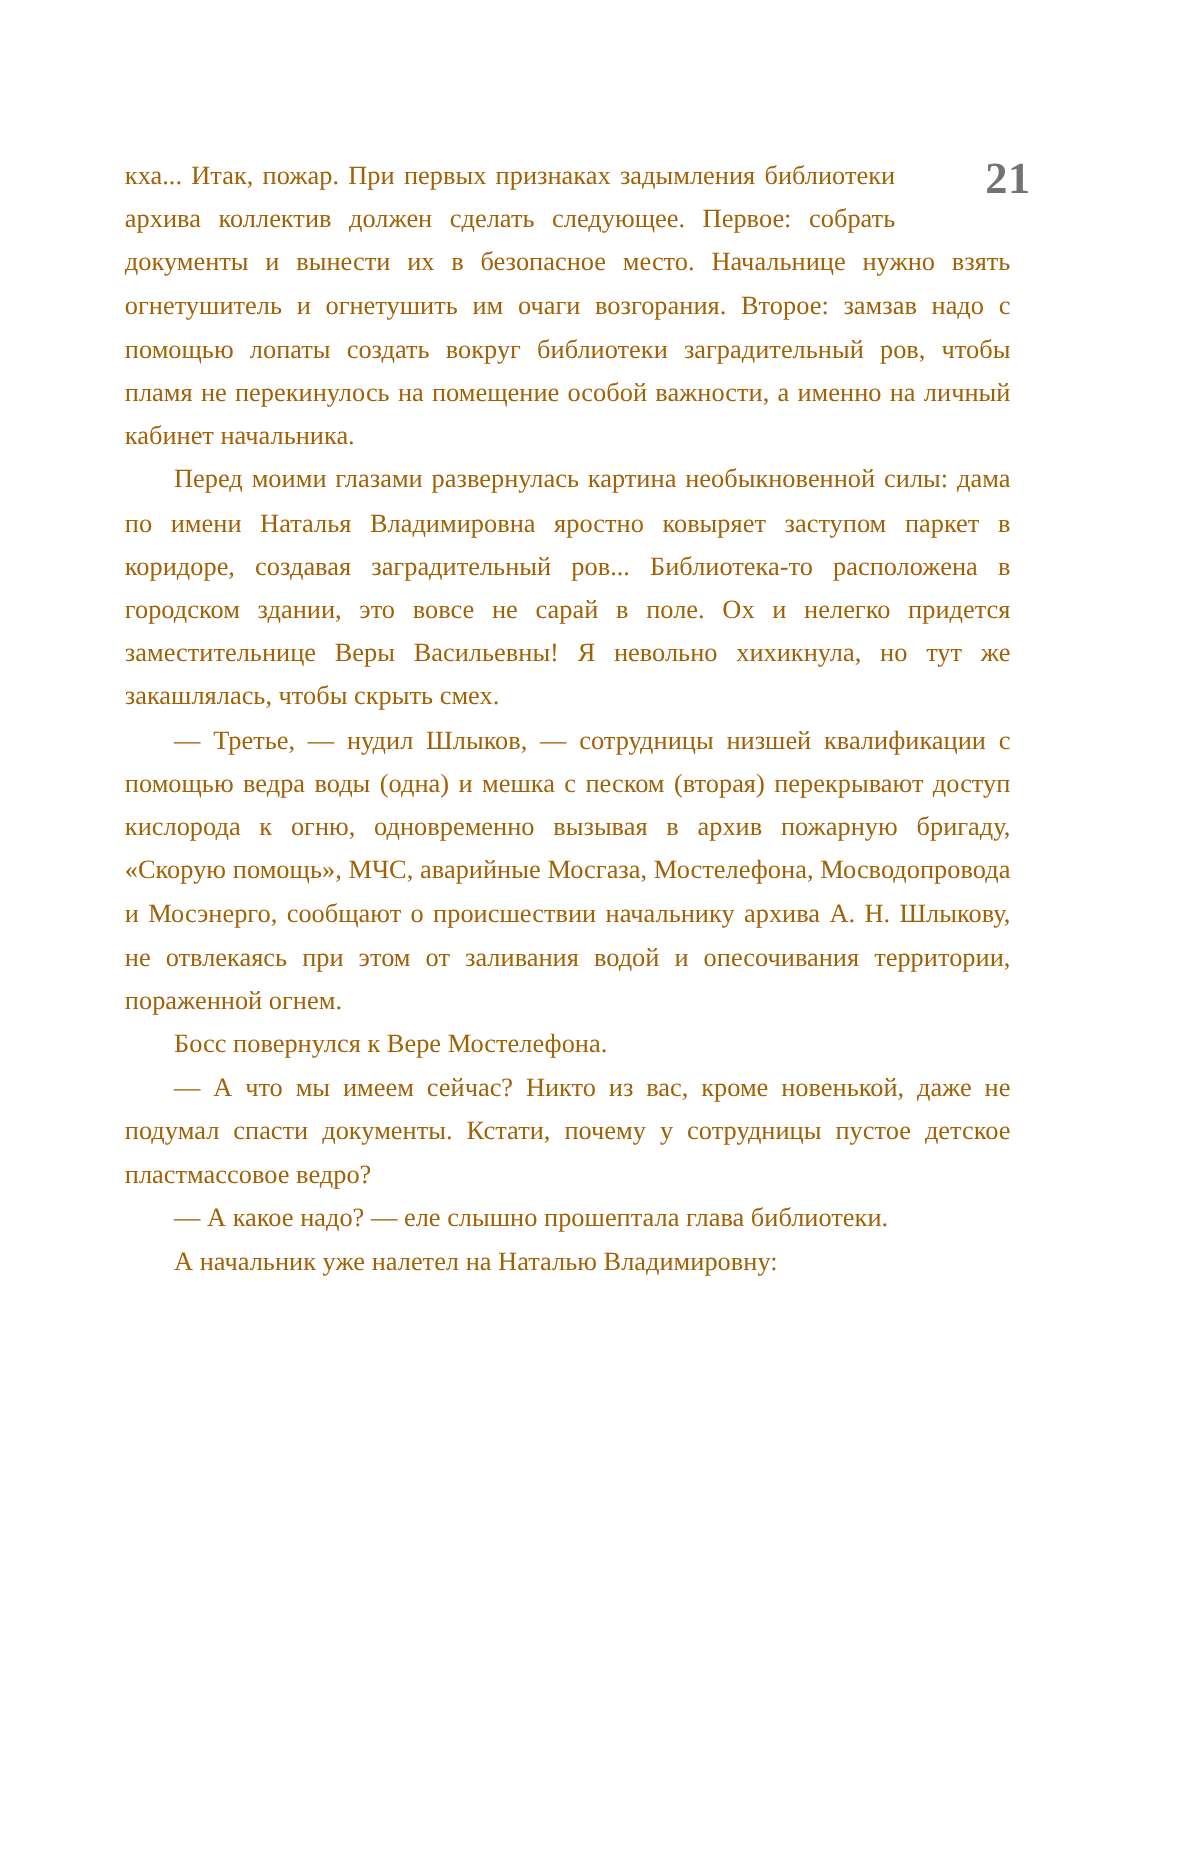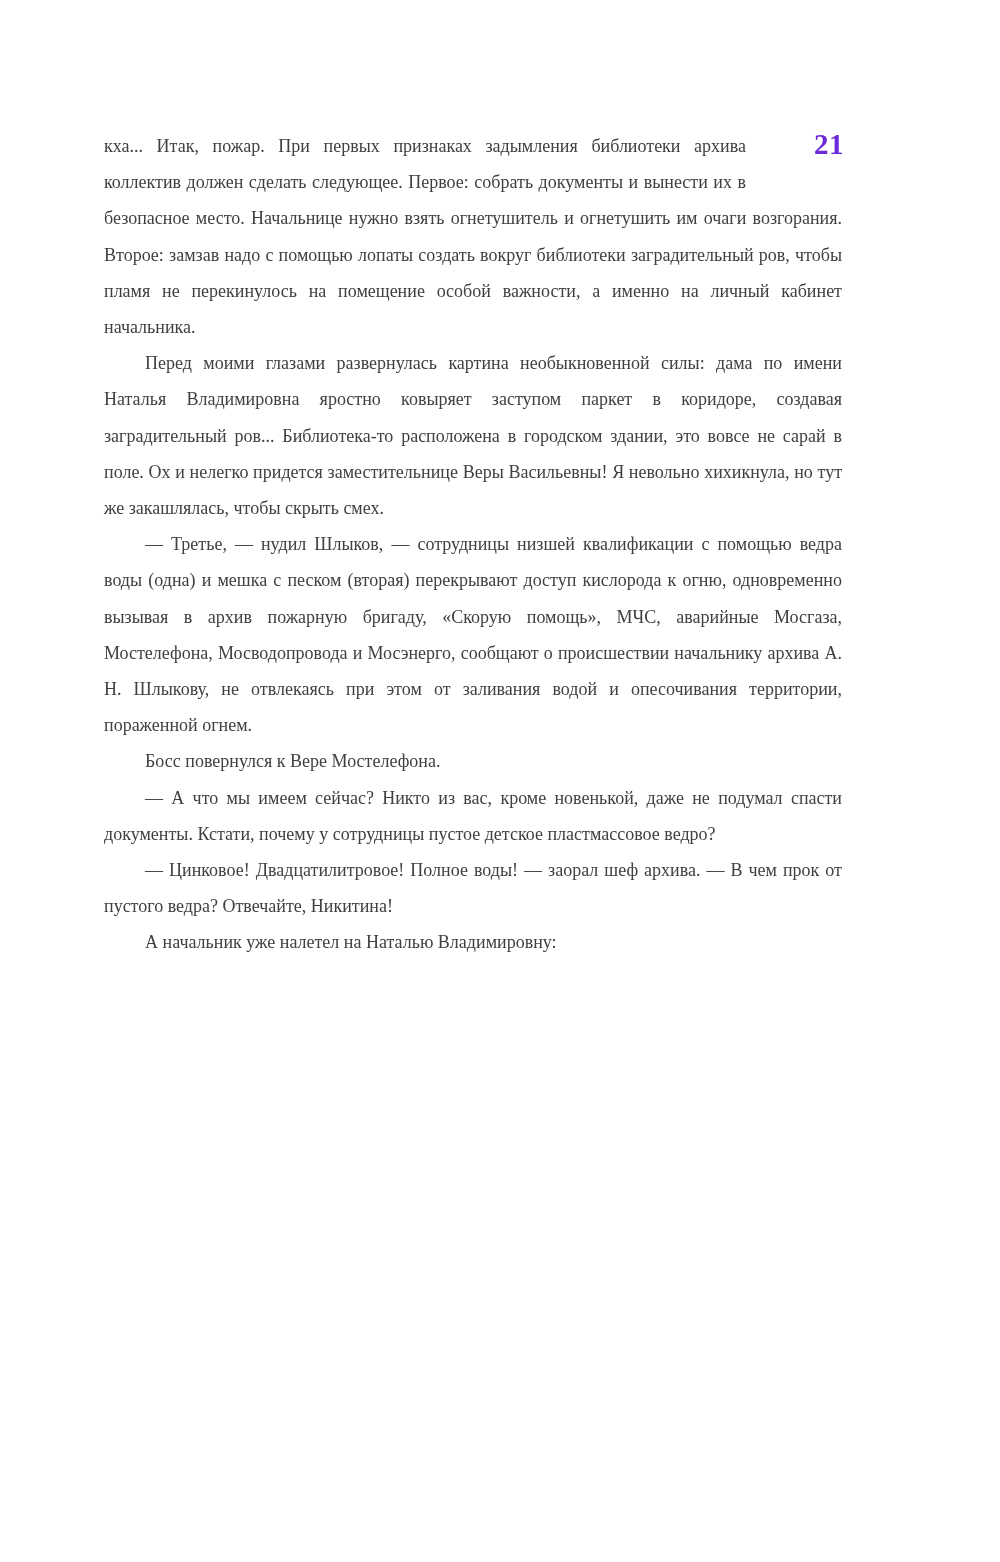--- a/index.html
+++ b/index.html
@@ -13,34 +13,34 @@
     height: 1562px;
     background: #ffffff;
     overflow: hidden;
   }
   .text-block {
     position: absolute;
     left: 104px;
     top: 128px;
     width: 738px;
     font-family: "Liberation Serif", "DejaVu Serif", serif;
-    font-size: 18px;
+    font-size: 22px;
     line-height: 36.2px;
-    color: #404040;
+    color: #a16207;
     text-align: justify;
     text-justify: inter-word;
   }
   .page-number {
     position: absolute;
-    right: 156px;
+    right: 141px;
     top: 128px;
     font-family: "Liberation Serif", "DejaVu Serif", serif;
-    font-size: 29px;
+    font-size: 37px;
     font-weight: bold;
-    color: #6d28d9;
+    color: #737373;
     letter-spacing: 0.5px;
   }
   p {
     margin: 0;
   }
   p.indent {
     text-indent: 41px;
   }
   
   .num-spacer {
@@ -64,20 +64,20 @@
     <p class="no-justify-last"><span class="num-spacer"></span><span>кха... Итак, пожар. При первых признаках задымления библиотеки архива коллектив должен сделать следующее. Первое: собрать документы и вынести их в безопасное место. Начальнице нужно взять огнетушитель и огнетушить им очаги возгорания. Второе: замзав надо с помощью лопаты создать вокруг библиотеки заградительный ров, чтобы пламя не перекинулось на помещение особой важности, а именно на личный кабинет начальника.</span></p>
 
     <p class="indent no-justify-last"><span>Перед моими глазами развернулась картина необыкновенной силы: дама по имени Наталья Владимировна яростно ковыряет заступом паркет в коридоре, создавая заградительный ров... Библиотека-то расположена в городском здании, это вовсе не сарай в поле. Ох и нелегко придется заместительнице Веры Васильевны! Я невольно хихикнула, но тут же закашлялась, чтобы скрыть смех.</span></p>
 
     <p class="indent no-justify-last"><span>— Третье, — нудил Шлыков, — сотрудницы низшей квалификации с помощью ведра воды (одна) и мешка с песком (вторая) перекрывают доступ кислорода к огню, одновременно вызывая в архив пожарную бригаду, «Скорую помощь», МЧС, аварийные Мосгаза, Мостелефона, Мосводопровода и Мосэнерго, сообщают о происшествии начальнику архива А. Н. Шлыкову, не отвлекаясь при этом от заливания водой и опесочивания территории, пораженной огнем.</span></p>
 
     <p class="indent no-justify-last"><span>Босс повернулся к Вере Мостелефона.</span></p>
 
     <p class="indent no-justify-last"><span>— А что мы имеем сейчас? Никто из вас, кроме новенькой, даже не подумал спасти документы. Кстати, почему у сотрудницы пустое детское пластмассовое ведро?</span></p>
 
+    <p class="indent no-justify-last"><span>— А какое надо? — еле слышно прошептала глава библиотеки.</span></p>
 
-    <p class="indent no-justify-last"><span>— Цинковое! Двадцатилитровое! Полное воды! — заорал шеф архива. — В чем прок от пустого ведра? Отвечайте, Никитина!</span></p>
 
 
     <p class="indent no-justify-last"><span>А начальник уже налетел на Наталью Владимировну:</span></p>
 
   </div>
 </div>
 
 </body></html>

